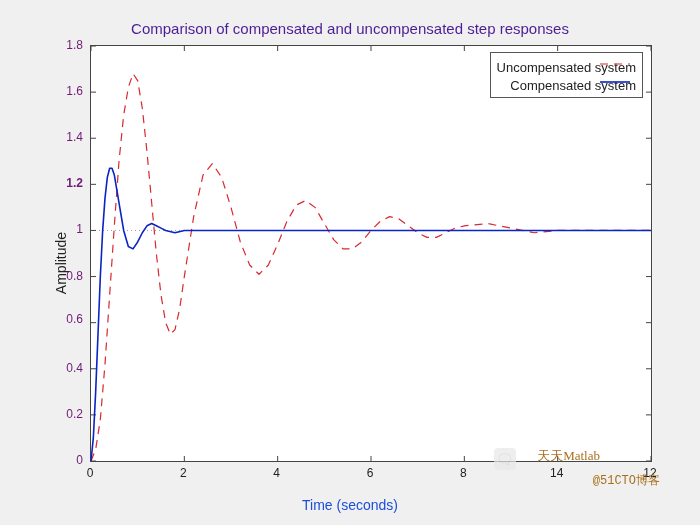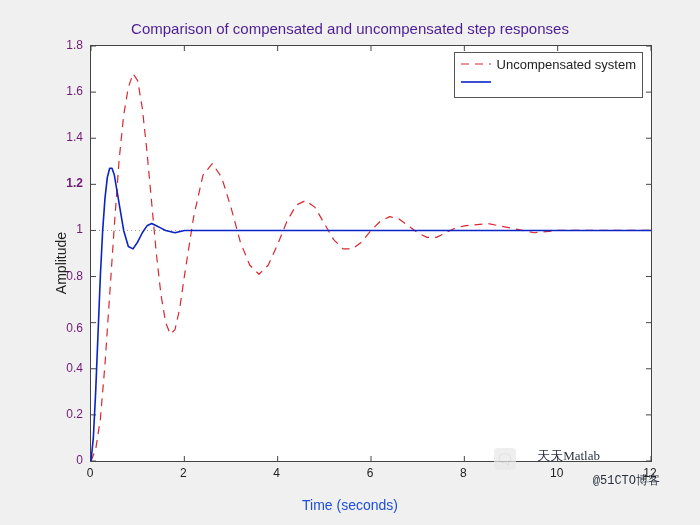--- a/index.html
+++ b/index.html
@@ -82,33 +82,34 @@
   .legend-box {
     position: absolute;
     background: #fff;
     border: 1px solid #555;
     font-size: 13px;
     color: #222;
     padding: 4px 6px;
   }
   .legend-row {
     display: flex;
-    align-items: flex-start;
+    align-items: flex-end;
     height: 18px;
+    flex-direction: column;
   }
   .legend-swatch {
     width: 30px;
     height: 14px;
     margin-right: 6px;
     position: relative;
   }
   .watermark {
     position: absolute;
     font-size: 13px;
-    color: #0f172a;
+    color: #a16207;
     opacity: 0.9;
   }
   .wm1 { right: 100px; bottom: 60px; font-family: "Songti SC","SimSun",serif; }
   .wm2 { right: 40px; bottom: 36px; font-family: Liberation Mono, monospace; font-size:12px; }
   .wm-icon {
     position:absolute;
     right:184px;
     bottom:55px;
     width:22px;height:22px;
     border-radius:4px;
@@ -177,40 +178,41 @@
             </svg>
           </div>
           <span>Uncompensated system</span>
         </div>
         <div class="legend-row">
           <div class="legend-swatch">
             <svg width="30" height="14">
               <line x1="0" y1="7" x2="30" y2="7" stroke="#0b24c6" stroke-width="1.6"></line>
             </svg>
           </div>
+          <span>Compensated system</span>
         </div>
       </div>
   </div>
 
   <div class="xlabel">Time (seconds)</div>
 
   <div id="xtick-container">
       <div class="tick-label-x" style="left: 90px; top: 466px;">0</div>
       <div class="tick-label-x" style="left: 183.333px; top: 466px;">2</div>
       <div class="tick-label-x" style="left: 276.667px; top: 466px;">4</div>
       <div class="tick-label-x" style="left: 370px; top: 466px;">6</div>
       <div class="tick-label-x" style="left: 463.333px; top: 466px;">8</div>
-      <div class="tick-label-x" style="left: 556.667px; top: 466px;">10</div>
+      <div class="tick-label-x" style="left: 556.667px; top: 466px;">14</div>
       <div class="tick-label-x" style="left: 650px; top: 466px;">12</div>
     </div>
   <div id="ytick-container">
       <div class="tick-label-y" style="left: 55px; width: 28px; top: 460px;">0</div>
       <div class="tick-label-y" style="left: 55px; width: 28px; top: 413.889px;">0.2</div>
       <div class="tick-label-y" style="left: 55px; width: 28px; top: 367.778px;">0.4</div>
-      <div class="tick-label-y" style="left: 55px; width: 28px; top: 328px; text-align: right;">0.6</div>
+      <div class="tick-label-y" style="left: 55px; width: 28px; top: 319px; text-align: right;">0.6</div>
       <div class="tick-label-y" style="left: 55px; width: 28px; top: 275.556px;">0.8</div>
       <div class="tick-label-y" style="left: 55px; width: 28px; top: 229.444px;">1</div>
       <div class="tick-label-y" style="left: 55px; width: 28px; top: 183.333px; font-weight: bold;">1.2</div>
       <div class="tick-label-y" style="left: 55px; width: 28px; top: 137.222px;">1.4</div>
       <div class="tick-label-y" style="left: 55px; width: 28px; top: 91.1111px;">1.6</div>
       <div class="tick-label-y" style="left: 55px; width: 28px; top: 45px;">1.8</div>
     </div>
 
   <div class="wm-icon">🗨</div>
   <div class="watermark wm1">天天Matlab</div>

